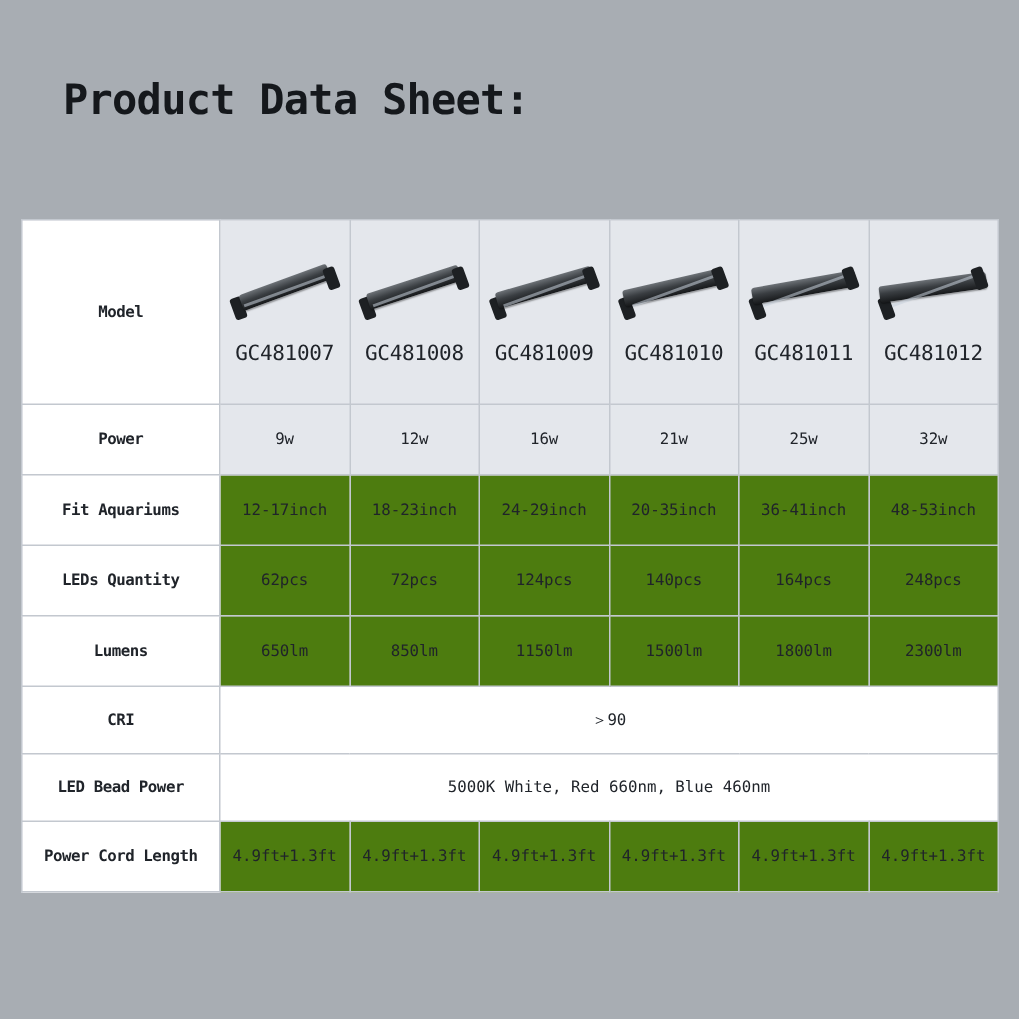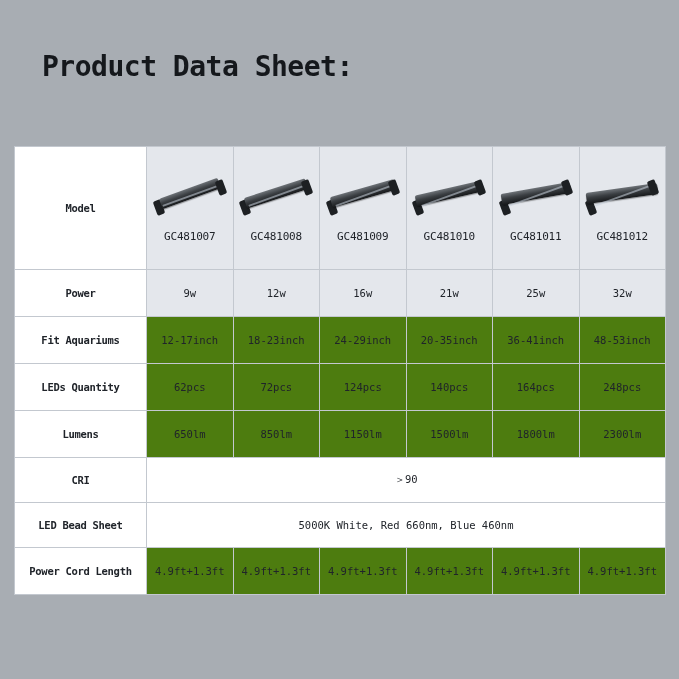--- a/index.html
+++ b/index.html
@@ -122,21 +122,21 @@
   .lamp .glow {
     position: absolute;
     left: 8px;
     top: 21px;
     width: 58px;
     height: 2px;
     background: rgba(200,210,220,0.55);
     transform: rotate(-20deg);
   }
   .model-code {
-    font-size: 11px;
+    font-size: 14px;
     color: #20242a;
     letter-spacing: -0.2px;
   }
   .gt-sign {
     font-size: 11px;
   }
 </style>
 </head>
 <body>
 
@@ -257,21 +257,21 @@
           <td class="datacell">1800lm</td>
           <td class="datacell">2300lm</td>
         </tr>
 
         <tr class="r-cri">
           <td class="rowlabel">CRI</td>
           <td class="wide gt-sign" colspan="6">＞90</td>
         </tr>
 
         <tr class="r-bead">
-          <td class="rowlabel">LED Bead Sheet</td>
+          <td class="rowlabel">LED Bead Power</td>
           <td class="wide" colspan="6">5000K White, Red 660nm, Blue 460nm</td>
         </tr>
 
         <tr class="r-cord">
           <td class="rowlabel">Power Cord Length</td>
           <td class="datacell">4.9ft+1.3ft</td>
           <td class="datacell">4.9ft+1.3ft</td>
           <td class="datacell">4.9ft+1.3ft</td>
           <td class="datacell">4.9ft+1.3ft</td>
           <td class="datacell">4.9ft+1.3ft</td>

